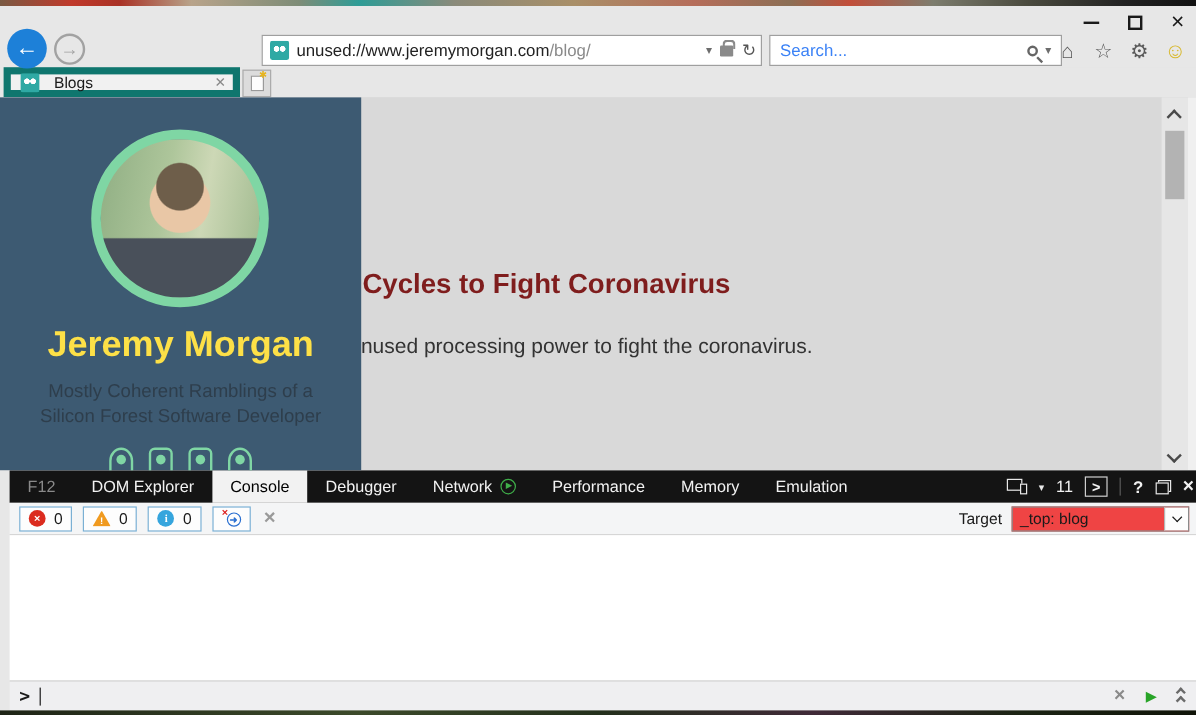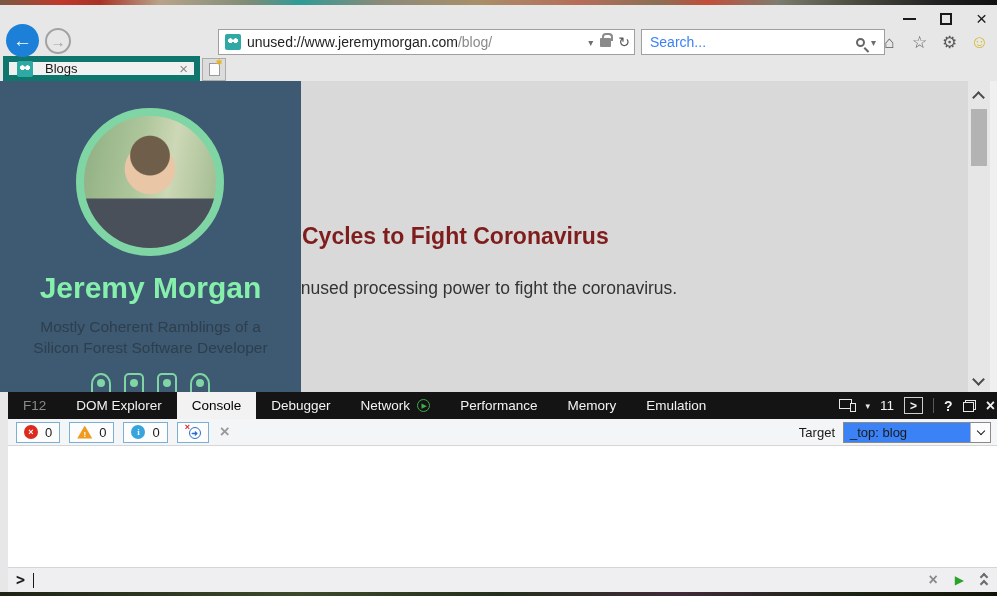--- a/index.html
+++ b/index.html
@@ -76,21 +76,21 @@
     overflow:hidden; z-index:2; text-align:center; }
   .avatar-ring { position:absolute; left:76px; top:27px; width:148px; height:148px; border-radius:50%;
     border:8px solid #7fd6a4; overflow:hidden;
     background:
       radial-gradient(circle at 50% 30%, #6e5e4a 0 17%, transparent 18%),
       radial-gradient(circle at 50% 40%, #e9c7a6 0 24%, transparent 25%),
       radial-gradient(circle at 40% 36%, #4a3d33 0 4%, transparent 5%),
       radial-gradient(circle at 60% 36%, #4a3d33 0 4%, transparent 5%),
       linear-gradient(transparent 62%, #49505a 63%),
       linear-gradient(100deg, #8fae83, #aec69b 40%, #cdd8b6 62%, #9db88c); }
-  .sb-name { position:absolute; left:0; width:100%; top:190px; font-size:30px; font-weight:bold; color:#86efac; }
+  .sb-name { position:absolute; left:0; width:100%; top:190px; font-size:30px; font-weight:bold; color:#fde047; }
   .sb-tag { position:absolute; left:0; width:100%; top:235px; font-size:15.5px; line-height:21px; color:#2e3e4c; }
   .social-row { position:absolute; left:0; width:100%; top:292px; display:flex; justify-content:center; gap:13px; }
   .soc { width:20px; height:22px; border:2px solid #7fd6a4; border-radius:5px 5px 0 0; position:relative; }
   .soc.round { border-radius:50% 50% 0 0; }
   .soc::after { content:""; position:absolute; left:4px; top:4px; width:8px; height:8px; background:#7fd6a4; border-radius:50%; }
 
   
   .pg-scroll { position:absolute; right:7px; top:0; width:22px; height:311px; background:#e6e6e6; }
   .pg-edge { position:absolute; right:0; top:0; width:7px; height:311px; background:#f0f0f0; }
   .chev { width:9px; height:9px; border-right:2px solid #4a4a4a; border-bottom:2px solid #4a4a4a; display:inline-block; }
@@ -134,21 +134,21 @@
   .ic-warn { width:15px; height:13px; background:#f09а1f; background:#f09a1f; clip-path:polygon(50% 0,100% 100%,0 100%);
     color:#fff; font-size:8px; font-weight:bold; display:flex; align-items:flex-end; justify-content:center; }
   .ic-info { width:14px; height:14px; border-radius:50%; background:#36a5dd; color:#fff; font-size:9px; font-weight:bold;
     font-family:"Liberation Serif", serif; display:flex; align-items:center; justify-content:center; }
   .ic-nav { position:relative; width:16px; height:14px; }
   .ic-nav .circ { position:absolute; right:0; bottom:0; width:12px; height:12px; border:1.5px solid #2a6fd0; border-radius:50%;
     display:flex; align-items:center; justify-content:center; color:#2a6fd0; font-size:8px; font-weight:bold; }
   .ic-nav .rx { position:absolute; left:0; top:-3px; color:#d22; font-size:9px; font-weight:bold; }
   .clear-x { color:#9a9a9a; font-size:17px; font-weight:bold; margin-left:2px; }
   .target-group { margin-left:auto; display:flex; align-items:center; gap:8px; margin-right:6px; }
-  .target-select { width:148px; height:21px; background:#3b82f6; border:1px solid #8a8a8a; display:flex; align-items:center;
+  .target-select { width:148px; height:21px; background:#ef4444; border:1px solid #8a8a8a; display:flex; align-items:center;
     padding-left:6px; font-size:13px; position:relative; }
   .ts-btn { position:absolute; right:0; top:0; width:20px; height:19px; border-left:1px solid #b5b5b5;
     display:flex; align-items:center; justify-content:center; background:#fdfdfd; }
   .ts-btn .chev { border-color:#1a1a1a; width:6px; height:6px; border-width:1.5px; transform:rotate(45deg); margin-top:-3px; }
 
   .dt-console { flex:1; background:#fff; }
 
   .dt-input { height:25px; background:#efeff1; border-top:1px solid #d5d5d5; display:flex; align-items:center;
     padding:0 8px; gap:8px; }
   .prompt { font-size:15px; font-weight:bold; color:#1a1a1a; font-family:"DejaVu Sans Mono", monospace; }

